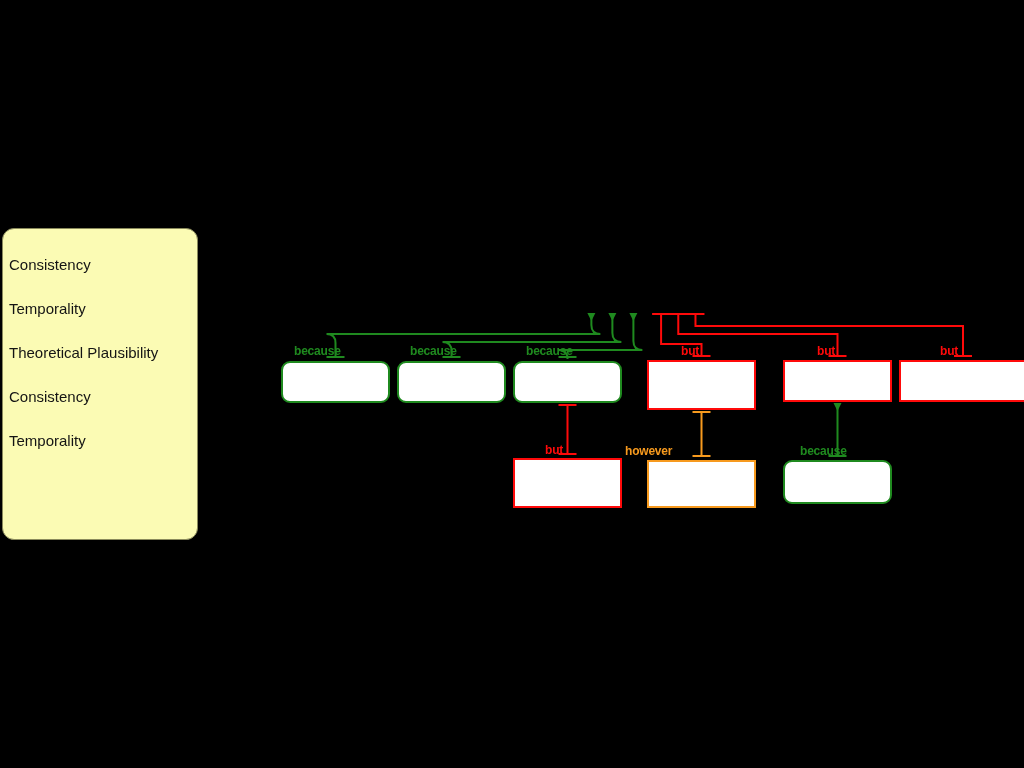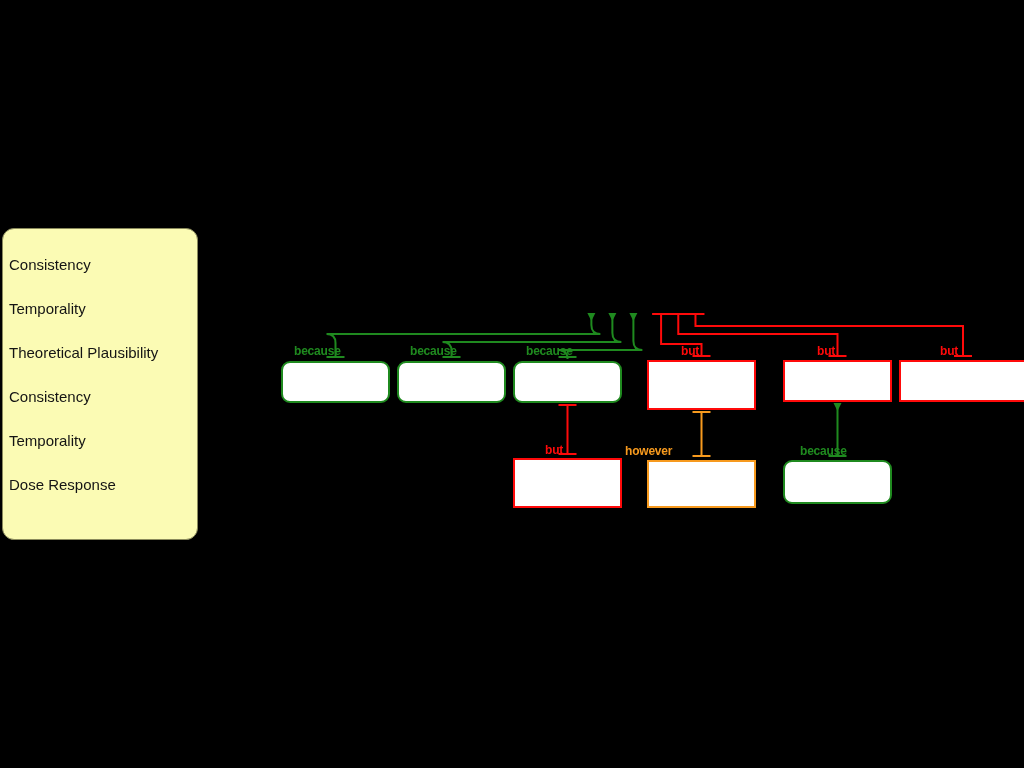--- a/index.html
+++ b/index.html
@@ -62,21 +62,20 @@
 <body>
 
 <div id="stage">
 
   <div class="notes" style="left: 2px; top: 228px; width: 196px; height: 312px; background: rgb(251, 251, 180);">
     <div class="note-line">Consistency</div>
     <div class="note-line">Temporality</div>
     <div class="note-line">Theoretical Plausibility</div>
     <div class="note-line">Consistency</div>
     <div class="note-line">Temporality</div>
-    <div class="note-line">Dose Response</div>
   </div>
 
   <svg id="links">
       <path d="M 591.38 314 L 591.38 325 Q 591.38 334 600.38 334 L 326.5 334 Q 335.5 334 335.5 343 L 335.5 357" fill="none" stroke="#1f8a1f" stroke-width="2"></path>
       <path d="M 587.38 313 L 595.38 313 L 591.38 321 Z" fill="#1f8a1f" stroke="none"></path>
       <line x1="326.5" y1="357" x2="344.5" y2="357" stroke="#1f8a1f" stroke-width="2"></line>
       <path d="M 612.39 314 L 612.39 333 Q 612.39 342 621.39 342 L 442.5 342 Q 451.5 342 451.5 351 L 451.5 357" fill="none" stroke="#1f8a1f" stroke-width="2"></path>
       <path d="M 608.39 313 L 616.39 313 L 612.39 321 Z" fill="#1f8a1f" stroke="none"></path>
       <line x1="442.5" y1="357" x2="460.5" y2="357" stroke="#1f8a1f" stroke-width="2"></line>
       <path d="M 633.4 314 L 633.4 341 Q 633.4 350 642.4 350 L 558.5 350 Q 567.5 350 567.5 359 L 567.5 357" fill="none" stroke="#1f8a1f" stroke-width="2"></path>

